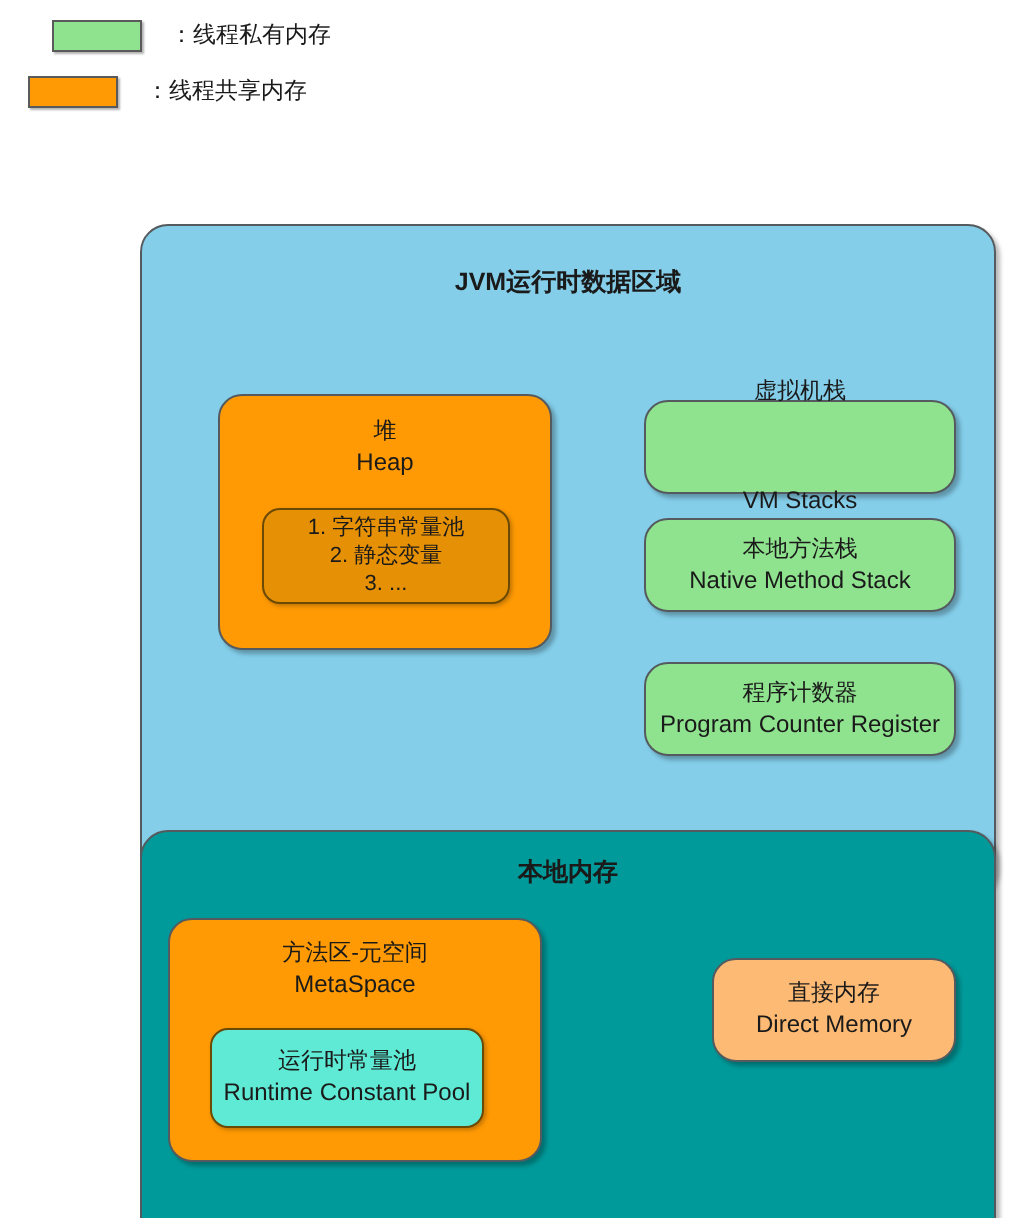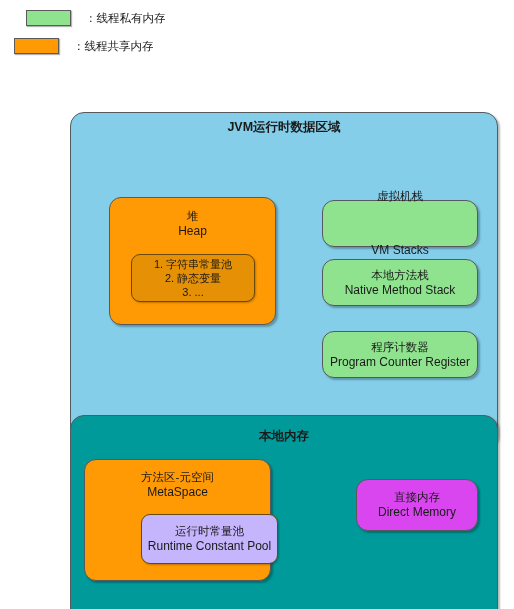--- a/index.html
+++ b/index.html
@@ -68,21 +68,21 @@
     text-align: center;
     font-size: 12.5px;
     font-weight: bold;
     line-height: 15px;
   }
 
   #jvm-region {
     left: 70px;  top: 112px;
     width: 428px; height: 336px;
     background: #84ceea;
-    padding-top: 7px;
+    padding-top: 21px;
   }
   #native-region {
     left: 70px;  top: 415px;
     width: 428px; height: 218px;
     background: #009a9a;
     padding-top: 13px;
   }
 
   
   #heap-box {
@@ -117,32 +117,31 @@
   
   #metaspace-box {
     left: 13px; top: 43px;
     width: 187px; height: 122px;
     background: #ff9a04;
     padding-top: 10px;
   }
   #metaspace-inner {
     left: 20px; top: 54px;
     width: 137px; height: 50px;
-    background: #c4b5fd;
+    background: #5eead4;
     border-color: #6a4a04;
     border-radius: 9px;
     justify-content: center;
     box-shadow: 1px 1px 2px rgba(0,0,0,0.25);
-    margin-left: 36px;
   }
   
   #direct-memory-box {
     left: 285px; top: 63px;
     width: 122px; height: 52px;
-    background: #d946ef;
+    background: #fdba74;
     justify-content: center;
   }
 </style>
 </head>
 <body>
 
 <div class="legend-row r0">
   <span class="swatch" style="background:#8fe38f"></span>
   <span class="legend-label">：线程私有内存</span>
 </div>

